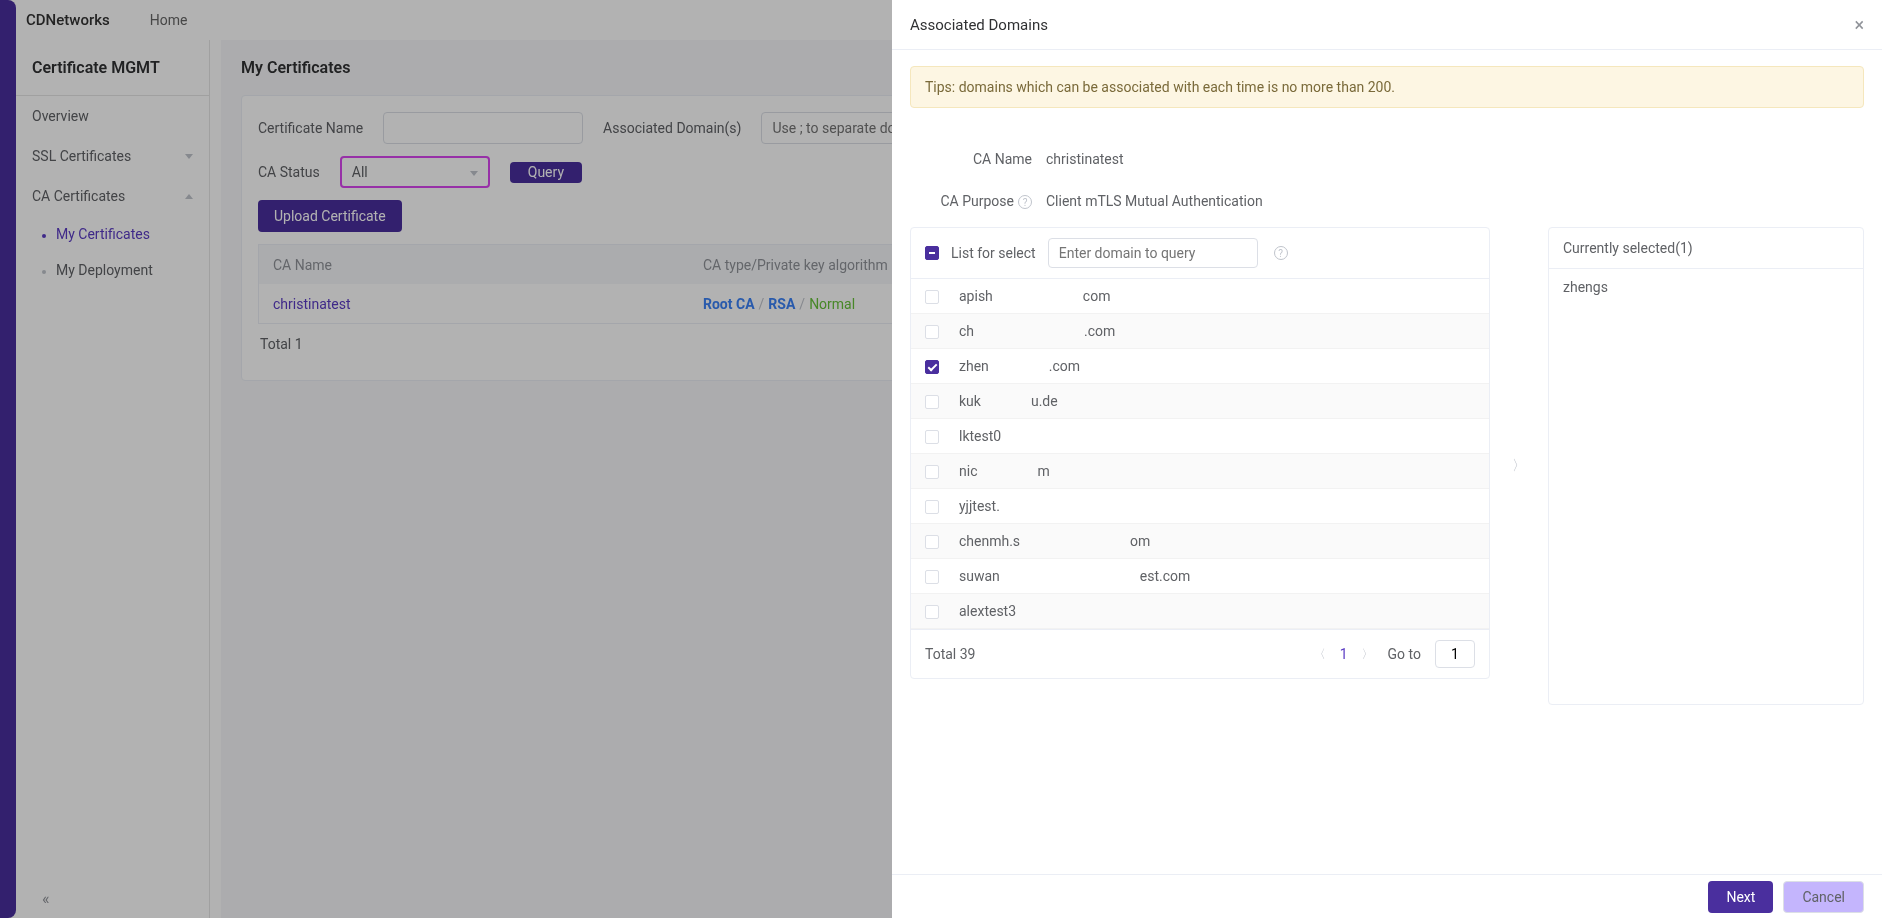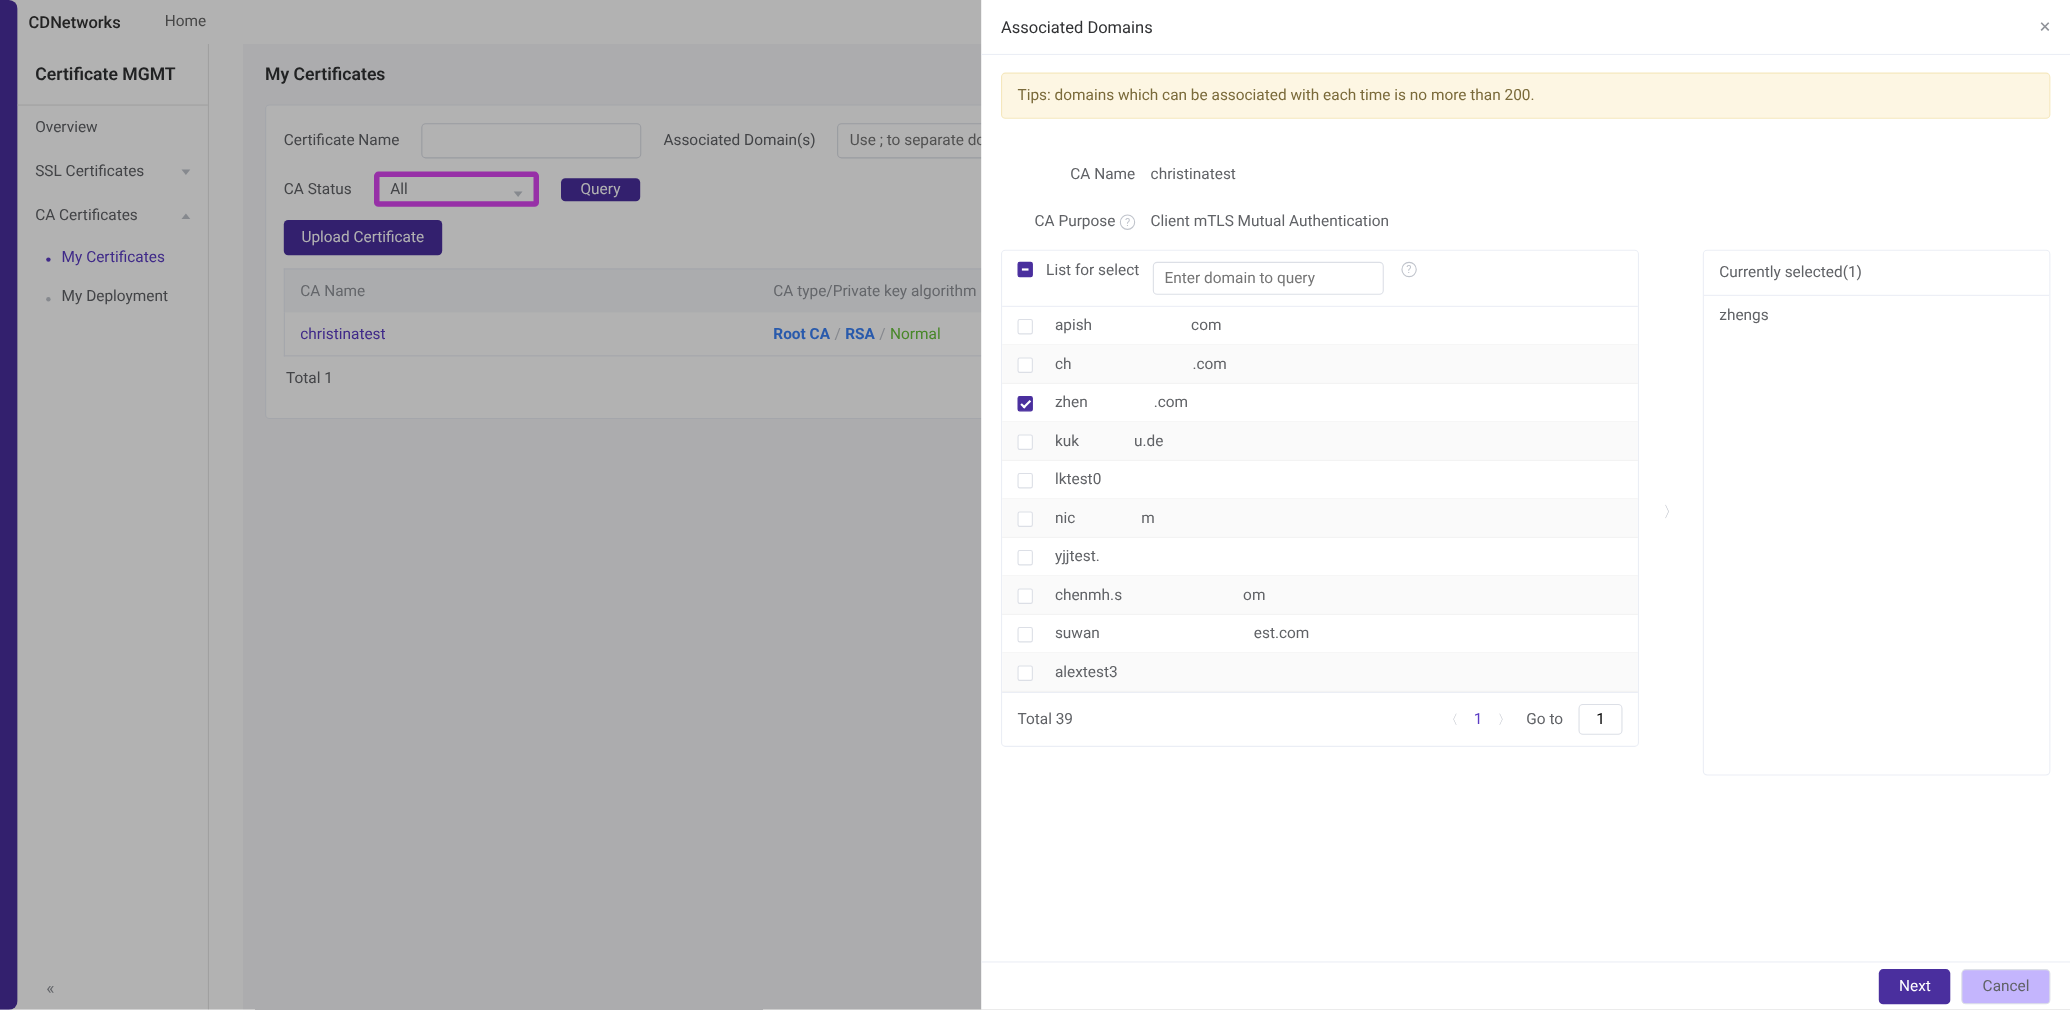--- a/index.html
+++ b/index.html
@@ -1,39 +1,39 @@
 <!DOCTYPE html>
 <html><head>
 <meta charset="utf-8">
 <style>
 * { margin:0; padding:0; box-sizing:border-box; font-family:-apple-system,BlinkMacSystemFont,"Segoe UI",Roboto,Arial,sans-serif; }
 body { width:1882px; height:918px; background:#fff; overflow:hidden; position:relative; font-size:14px; color:#606266; }
 .vstrip { position:absolute; left:0; top:0; width:16px; height:918px; background:#4a2f9e; border-radius:0 8px 8px 0; }
 .topbar { position:absolute; left:16px; top:0; width:1866px; height:40px; display:flex; align-items:center; padding:0 10px; background:#fff; }
 .logo { font-size:15px; color:#333; font-weight:500; margin-right:40px; }
 .home { font-size:14px; color:#666; }
-.sidebar { position:absolute; left:16px; top:40px; width:174px; height:878px; background:#fff; border-right:1px solid #e6e6e6; }
+.sidebar { position:absolute; left:16px; top:40px; width:194px; height:878px; background:#fff; border-right:1px solid #e6e6e6; }
 .sidebar-title { padding:18px 16px; font-size:16px; font-weight:600; color:#303133; border-bottom:1px solid #e6e6e6; }
 .sidebar-item { display:flex; justify-content:space-between; align-items:center; padding:12px 16px; font-size:14px; color:#606266; cursor:pointer; }
 .sidebar-item .arrow { width:0; height:0; border-left:4px solid transparent; border-right:4px solid transparent; }
 .arrow-down { border-top:5px solid #c0c4cc; }
 .arrow-up { border-bottom:5px solid #c0c4cc; }
 .sidebar-sub { padding:10px 16px 10px 40px; font-size:14px; color:#606266; cursor:pointer; position:relative; }
 .sidebar-sub::before { content:""; position:absolute; left:26px; top:18px; width:4px; height:4px; border-radius:50%; background:#c0c4cc; }
 .sidebar-sub.active { color:#5b3cc4; }
 .sidebar-sub.active::before { background:#5b3cc4; }
 .collapse-btn { position:absolute; left:26px; bottom:10px; font-size:16px; color:#909399; }
 .main { position:absolute; left:221px; top:40px; width:1661px; height:878px; background:#f7f7f9; padding:0; }
 .main-title { font-size:16px; font-weight:600; color:#303133; padding:18px 20px; }
 .card { background:#fff; border:1px solid #ebeef5; border-radius:4px; margin:0 20px; padding:16px; }
 .filters-row { display:flex; align-items:center; gap:20px; margin-bottom:12px; }
 .flabel { color:#606266; font-size:14px; }
 .txtinput { height:32px; border:1px solid #dcdfe6; border-radius:4px; padding:0 10px; font-size:14px; color:#606266; width:200px; background:#fff; }
 .wider { width:220px; }
-.selectbox { height:32px; border:5px solid #d946ef; border-radius:4px; padding:0 24px 0 10px; font-size:14px; color:#606266; width:150px; background:#fff; position:relative; display:flex; align-items:center; }
+.selectbox { height:32px; border:2px solid #d946ef; border-radius:4px; padding:0 24px 0 10px; font-size:14px; color:#606266; width:150px; background:#fff; position:relative; display:flex; align-items:center; }
 .selectbox::after { content:""; position:absolute; right:10px; top:13px; width:0; height:0; border-left:4px solid transparent; border-right:4px solid transparent; border-top:5px solid #c0c4cc; }
 .btn-primary { background:#4a2f9e; color:#fff; border:none; border-radius:4px; height:21px; padding:0 18px; font-size:14px; cursor:pointer; }
 .btn-upload { background:#4a2f9e; color:#fff; border:none; border-radius:4px; height:32px; padding:0 16px; font-size:14px; cursor:pointer; margin-bottom:12px; }
 .table-head { display:flex; background:#f5f7fa; border:1px solid #ebeef5; border-bottom:none; height:40px; align-items:center; padding:0 14px; font-size:14px; color:#909399; }
 .col-a { width:430px; }
 .col-b { flex:1; }
 .table-row { display:flex; border:1px solid #ebeef5; border-top:none; height:40px; align-items:center; padding:0 14px; font-size:14px; }
 .cert-name { color:#5b3cc4; }
 .ca-type { color:#3b82f6;font-weight:bold; }
 .slash { color:#c0c4cc; margin:0 4px; }
@@ -45,21 +45,21 @@
 .drawer-head-title { font-size:15px; color:#303133; }
 .close-x { font-size:18px; color:#909399; cursor:pointer; }
 .drawer-body { flex:1; padding:16px 18px; overflow:auto; }
 .tip-bar { background:#fdf6e3; border:1px solid #f5e7bd; border-radius:4px; padding:12px 14px; color:#7a6a3a; font-size:14px; margin-bottom:35px; }
 .info-row { display:flex; align-items:center; padding:8px 0 18px; }
 .info-label { width:122px; text-align:right; color:#606266; font-size:14px; margin-right:14px; }
 .info-val { color:#606266; font-size:14px; }
 .help-circ { display:inline-block; width:14px; height:14px; border:1px solid #c0c4cc; border-radius:50%; font-size:10px; text-align:center; line-height:13px; color:#c0c4cc; margin-left:4px; }
 .dual { display:flex; gap:18px; align-items:flex-start; }
 .panel-left { width:580px; border:1px solid #ebeef5; border-radius:4px; }
-.panel-left-head { display:flex; gap:12px; padding:10px 14px; border-bottom:1px solid #ebeef5; }
+.panel-left-head { display:flex; align-items:center; gap:12px; padding:10px 14px; border-bottom:1px solid #ebeef5; }
 .cb { width:14px; height:14px; border:1px solid #dcdfe6; border-radius:2px; background:#fff; display:inline-block; position:relative; }
 .cb.semi { background:#4a2f9e; border-color:#4a2f9e; }
 .cb.semi::after { content:""; position:absolute; left:3px; top:5px; width:6px; height:2px; background:#fff; }
 .cb.on { background:#4a2f9e; border-color:#4a2f9e; }
 .cb.on::after { content:""; position:absolute; left:4px; top:1px; width:3px; height:7px; border:solid #fff; border-width:0 2px 2px 0; transform:rotate(45deg); }
 .listlabel { font-size:14px; color:#606266; }
 .dom-input { height:30px; border:1px solid #dcdfe6; border-radius:4px; padding:0 10px; width:210px; font-size:14px; }
 .dom-list { max-height:380px; overflow-y:auto; position:relative; }
 .dom-row { display:flex; align-items:flex-end; gap:20px; padding:9px 14px; border-bottom:1px solid #f2f2f2; font-size:14px; color:#606266; }
 .dom-row:nth-child(even){ background:#fafafa; }

